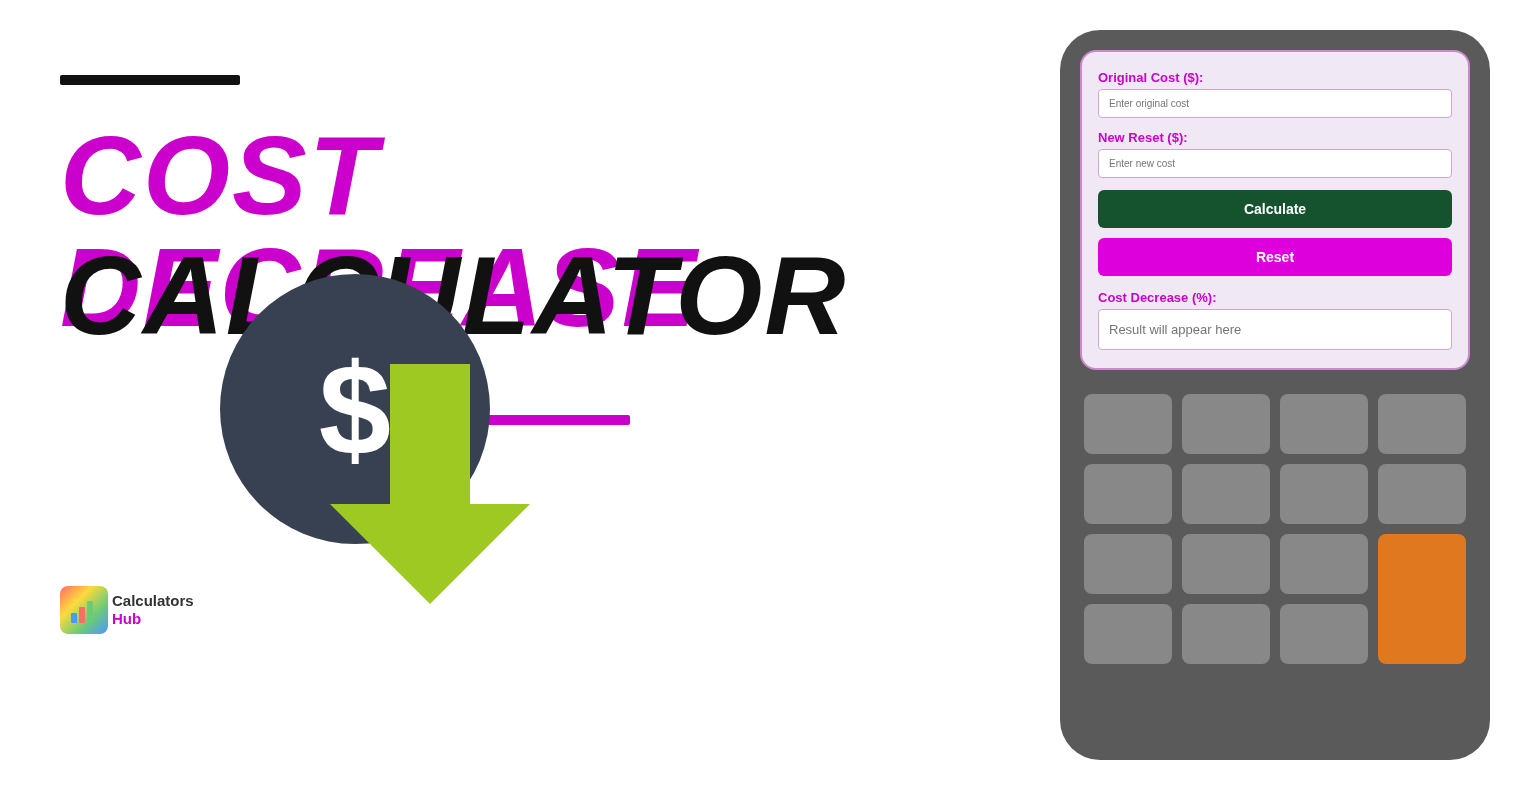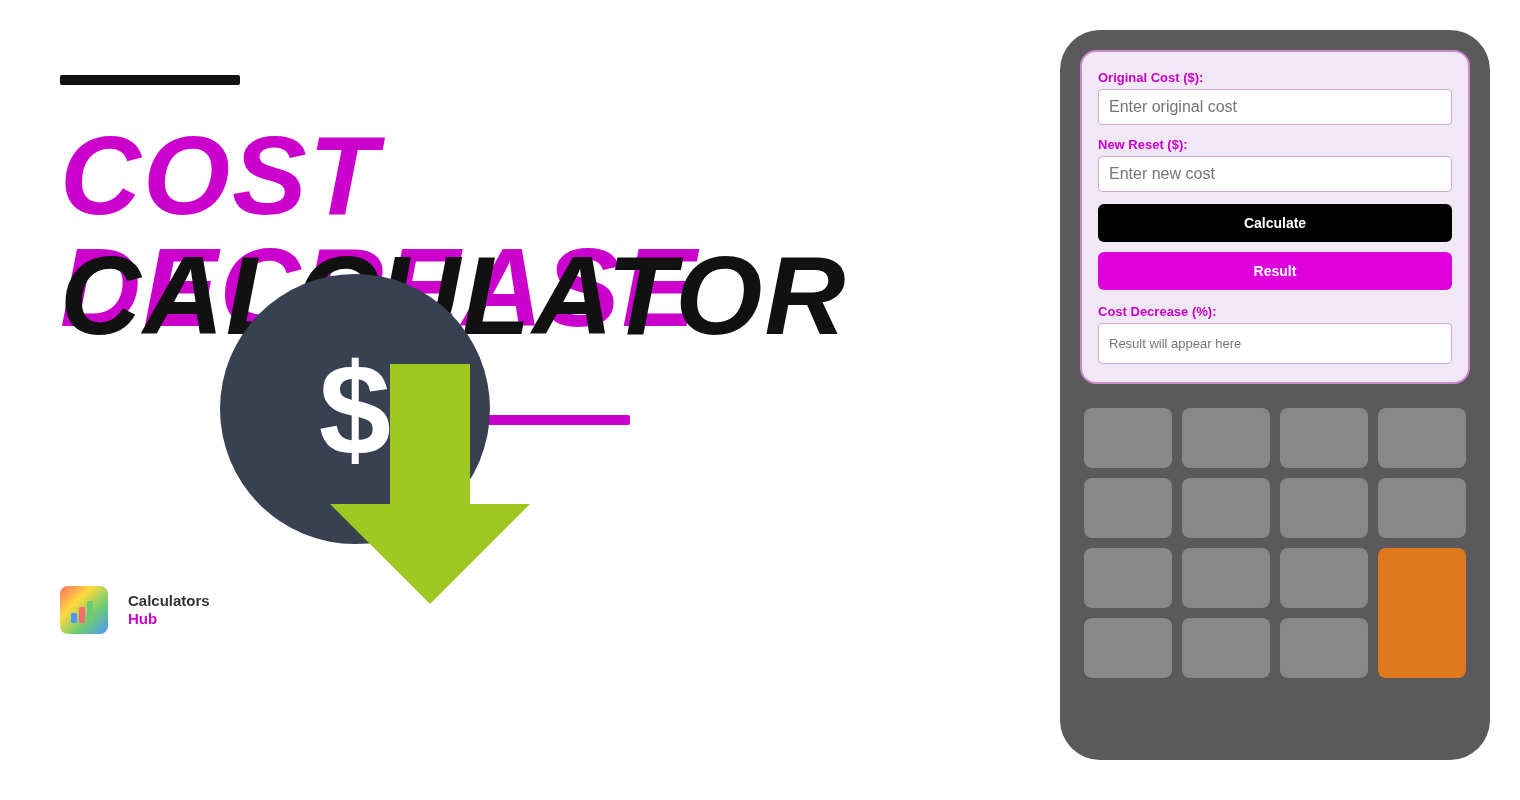--- a/index.html
+++ b/index.html
@@ -104,21 +104,21 @@
       left: 140px;
     }
 
     
     .logo {
       position: absolute;
       bottom: 20px;
       left: 0;
       display: flex;
       align-items: center;
-      gap: 20px;
+      gap: 4px;
     }
 
     .logo-icon {
       width: 48px;
       height: 48px;
       background: linear-gradient(135deg, #ff6b6b, #ffd93d, #6bcb77, #4d96ff);
       border-radius: 8px;
       display: flex;
       align-items: center;
       justify-content: center;
@@ -175,41 +175,41 @@
       color: #cc00cc;
       font-weight: 600;
       margin-bottom: 4px;
     }
 
     .field-input {
       width: 100%;
       padding: 8px 10px;
       border: 1px solid #ccaacc;
       border-radius: 4px;
-      font-size: 16px;
+      font-size: 10px;
       color: #999;
       background: white;
       margin-bottom: 12px;
       outline: none;
     }
 
     .calc-button {
       width: 100%;
       padding: 11px;
       border: none;
       border-radius: 6px;
       font-size: 14px;
       font-weight: bold;
       color: white;
       cursor: pointer;
       margin-bottom: 10px;
     }
 
     .calc-button.calculate {
-      background: #000000;
+      background: #14532d;
     }
 
     .calc-button.reset {
       background: #dd00dd;
     }
 
     .result-label {
       font-size: 13px;
       color: #cc00cc;
       font-weight: 600;
@@ -294,21 +294,21 @@
 
     <div class="calculator-screen">
 
       <div class="field-label">Original Cost ($):</div>
       <input class="field-input" type="text" placeholder="Enter original cost" style="">
 
       <div class="field-label">New Reset ($):</div>
       <input class="field-input" type="text" placeholder="Enter new cost" style="">
 
       <button class="calc-button calculate">Calculate</button>
-      <button class="calc-button reset">Result</button>
+      <button class="calc-button reset">Reset</button>
 
       <div class="result-label">Cost Decrease (%):</div>
       <input class="result-input" type="text" readonly="" placeholder="Result will appear here" style="">
     </div>
 
     <div class="buttons-grid">
 
       <div class="calc-key"></div>
       <div class="calc-key"></div>
       <div class="calc-key"></div>

